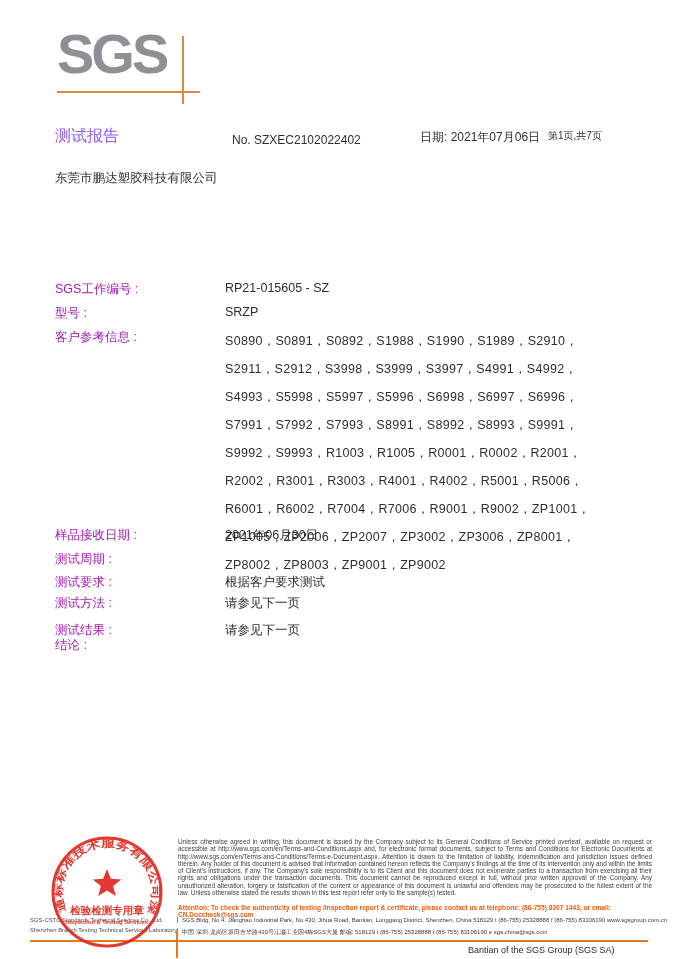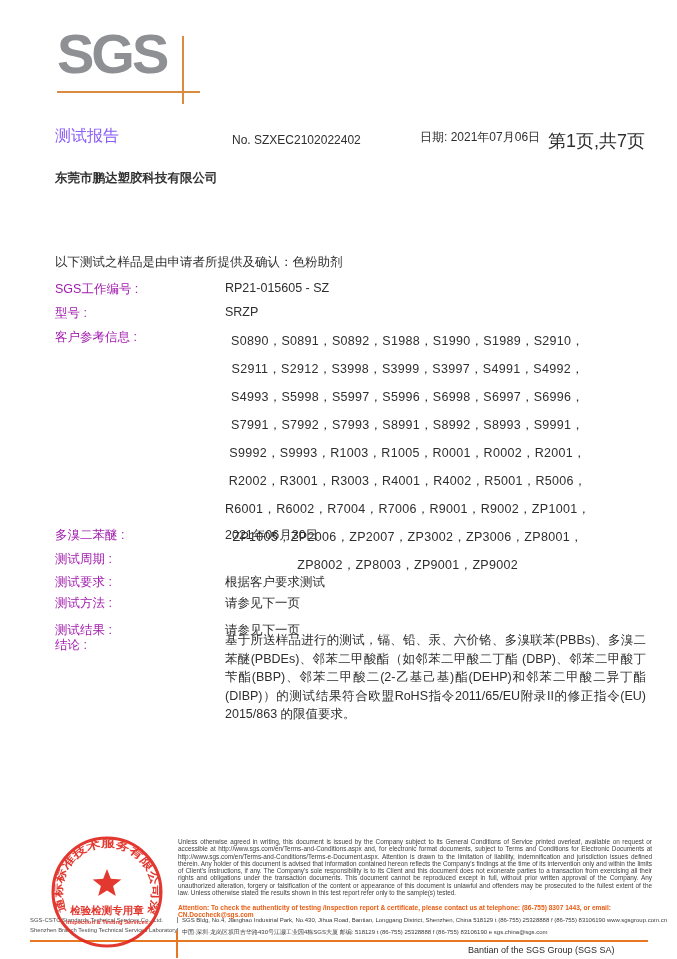--- a/index.html
+++ b/index.html
@@ -8,27 +8,27 @@
     font-family:"Liberation Sans","DejaVu Sans",sans-serif;color:#2e2e2e;overflow:hidden;
   }
   
   .logo{position:absolute;left:57px;top:26px;font-size:56px;font-weight:900;
         color:#8e9093;letter-spacing:-3px;line-height:1;}
   .logo-hline{position:absolute;left:57px;top:91px;width:143px;height:2px;background:#d98c3f;}
   .logo-vline{position:absolute;left:182px;top:36px;width:2px;height:68px;background:#d98c3f;}
   .report-title{position:absolute;left:55px;top:126px;font-size:16px;font-weight:normal;color:#8b5cf6;}
   .report-no{position:absolute;left:232px;top:117px;font-size:12px;margin-top:16px;}
   .report-date{position:absolute;left:420px;top:129px;font-size:12px;}
-  .report-pages{position:absolute;left:548px;top:129px;font-size:18px;}
-  .company-name{position:absolute;left:55px;top:170px;font-size:12.5px;font-weight:bold;color:#333;}
+  .report-pages{position:absolute;left:548px;top:129px;font-size:10px;}
+  .company-name{position:absolute;left:55px;top:170px;font-size:12.5px;font-weight:normal;color:#333;}
   .company-address{position:absolute;left:55px;top:194px;font-size:12.5px;font-weight:bold;color:#333;}
   
   .intro{position:absolute;left:55px;top:254px;font-size:12.5px;color:#2e2e2e;}
   .lbl{position:absolute;left:55px;font-size:12.5px;color:#a21caf;}
-  .val{position:absolute;left:225px;font-size:12.5px;color:#2e2e2e;text-align:center;}
+  .val{position:absolute;left:225px;font-size:12.5px;color:#2e2e2e;}
   #lbl-job,#val-job{top:281px;}
   #lbl-model,#val-model{top:305px;}
   #lbl-clientref{top:329px;}
   #val-clientref{top:327px;line-height:28px;white-space:pre-line;letter-spacing:0.3px;}
   #lbl-received,#val-received{top:527px;}
   #lbl-period,#val-period{top:551px;}
   #lbl-require,#val-require{top:574px;}
   #lbl-method,#val-method{top:595px;}
   #lbl-result,#val-result{top:622px;}
   #lbl-conclusion{top:637px;}
@@ -58,55 +58,53 @@
   <div class="logo-hline"></div>
   <div class="logo-vline"></div>
 
   <div class="report-title">测试报告</div>
   <div class="report-no">No. SZXEC2102022402</div>
   <div class="report-date">日期: 2021年07月06日</div>
   <div class="report-pages">第1页,共7页</div>
 
   <div class="company-name">东莞市鹏达塑胶科技有限公司</div>
 
-  <div class="intro">以下测试之样品是由申请者所提供及确认：色粉助剂</div>
 
   <div class="lbl" id="lbl-job">SGS工作编号 :</div>
   <div class="val" id="val-job">RP21-015605 - SZ</div>
 
   <div class="lbl" id="lbl-model">型号 :</div>
   <div class="val" id="val-model">SRZP</div>
 
   <div class="lbl" id="lbl-clientref">客户参考信息 :</div>
   <div class="val" id="val-clientref">S0890，S0891，S0892，S1988，S1990，S1989，S2910，
 S2911，S2912，S3998，S3999，S3997，S4991，S4992，
 S4993，S5998，S5997，S5996，S6998，S6997，S6996，
 S7991，S7992，S7993，S8991，S8992，S8993，S9991，
 S9992，S9993，R1003，R1005，R0001，R0002，R2001，
 R2002，R3001，R3003，R4001，R4002，R5001，R5006，
 R6001，R6002，R7004，R7006，R9001，R9002，ZP1001，
 ZP1005，ZP2006，ZP2007，ZP3002，ZP3006，ZP8001，
 ZP8002，ZP8003，ZP9001，ZP9002</div>
 
-  <div class="lbl" id="lbl-received">多溴二苯醚 :</div>
+  <div class="lbl" id="lbl-received">样品接收日期 :</div>
   <div class="val" id="val-received">2021年06月30日</div>
 
   <div class="lbl" id="lbl-period">测试周期 :</div>
 
   <div class="lbl" id="lbl-require">测试要求 :</div>
   <div class="val" id="val-require">根据客户要求测试</div>
 
   <div class="lbl" id="lbl-method">测试方法 :</div>
   <div class="val" id="val-method">请参见下一页</div>
 
   <div class="lbl" id="lbl-result">测试结果 :</div>
   <div class="val" id="val-result">请参见下一页</div>
 
   <div class="lbl" id="lbl-conclusion">结论 :</div>
-  <div class="val" id="val-conclusion">基于所送样品进行的测试，镉、铅、汞、六价铬、多溴联苯(PBBs)、多溴二苯醚(PBDEs)、邻苯二甲酸酯（如邻苯二甲酸二丁酯 (DBP)、邻苯二甲酸丁苄酯(BBP)、邻苯二甲酸二(2-乙基己基)酯(DEHP)和邻苯二甲酸二异丁酯(DIBP)）的测试结果符合欧盟RoHS指令2011/65/EU附录II的修正指令(EU) 2015/863 的限值要求。</div>
 
   <div class="disclaimer">Unless otherwise agreed in writing, this document is issued by the Company subject to its General Conditions of Service printed overleaf, available on request or accessible at http://www.sgs.com/en/Terms-and-Conditions.aspx and, for electronic format documents, subject to Terms and Conditions for Electronic Documents at http://www.sgs.com/en/Terms-and-Conditions/Terms-e-Document.aspx. Attention is drawn to the limitation of liability, indemnification and jurisdiction issues defined therein. Any holder of this document is advised that information contained hereon reflects the Company's findings at the time of its intervention only and within the limits of Client's instructions, if any. The Company's sole responsibility is to its Client and this document does not exonerate parties to a transaction from exercising all their rights and obligations under the transaction documents. This document cannot be reproduced except in full, without prior written approval of the Company. Any unauthorized alteration, forgery or falsification of the content or appearance of this document is unlawful and offenders may be prosecuted to the fullest extent of the law. Unless otherwise stated the results shown in this test report refer only to the sample(s) tested.</div>
   <div class="attention">Attention: To check the authenticity of testing /inspection report &amp; certificate, please contact us at telephone: (86-755) 8307 1443, or email: CN.Doccheck@sgs.com</div>
   <div class="addr-en">SGS Bldg, No.4, Jianghao Industrial Park, No.430, Jihua Road, Bantian, Longgang District, Shenzhen, China  518129    t (86-755) 25328888    f (86-755) 83106190    www.sgsgroup.com.cn</div>
   <div class="addr-cn">中国·深圳·龙岗区坂田吉华路430号江灏工业园4栋SGS大厦    邮编: 518129    t (86-755) 25328888    f (86-755) 83106190    e  sgs.china@sgs.com</div>
 
   <div class="footer-co1">SGS-CSTC Standards Technical Services Co., Ltd.</div>
   <div class="footer-co2">Shenzhen Branch Testing Technical Services Laboratory</div>
 
   <div class="footer-line"></div>

